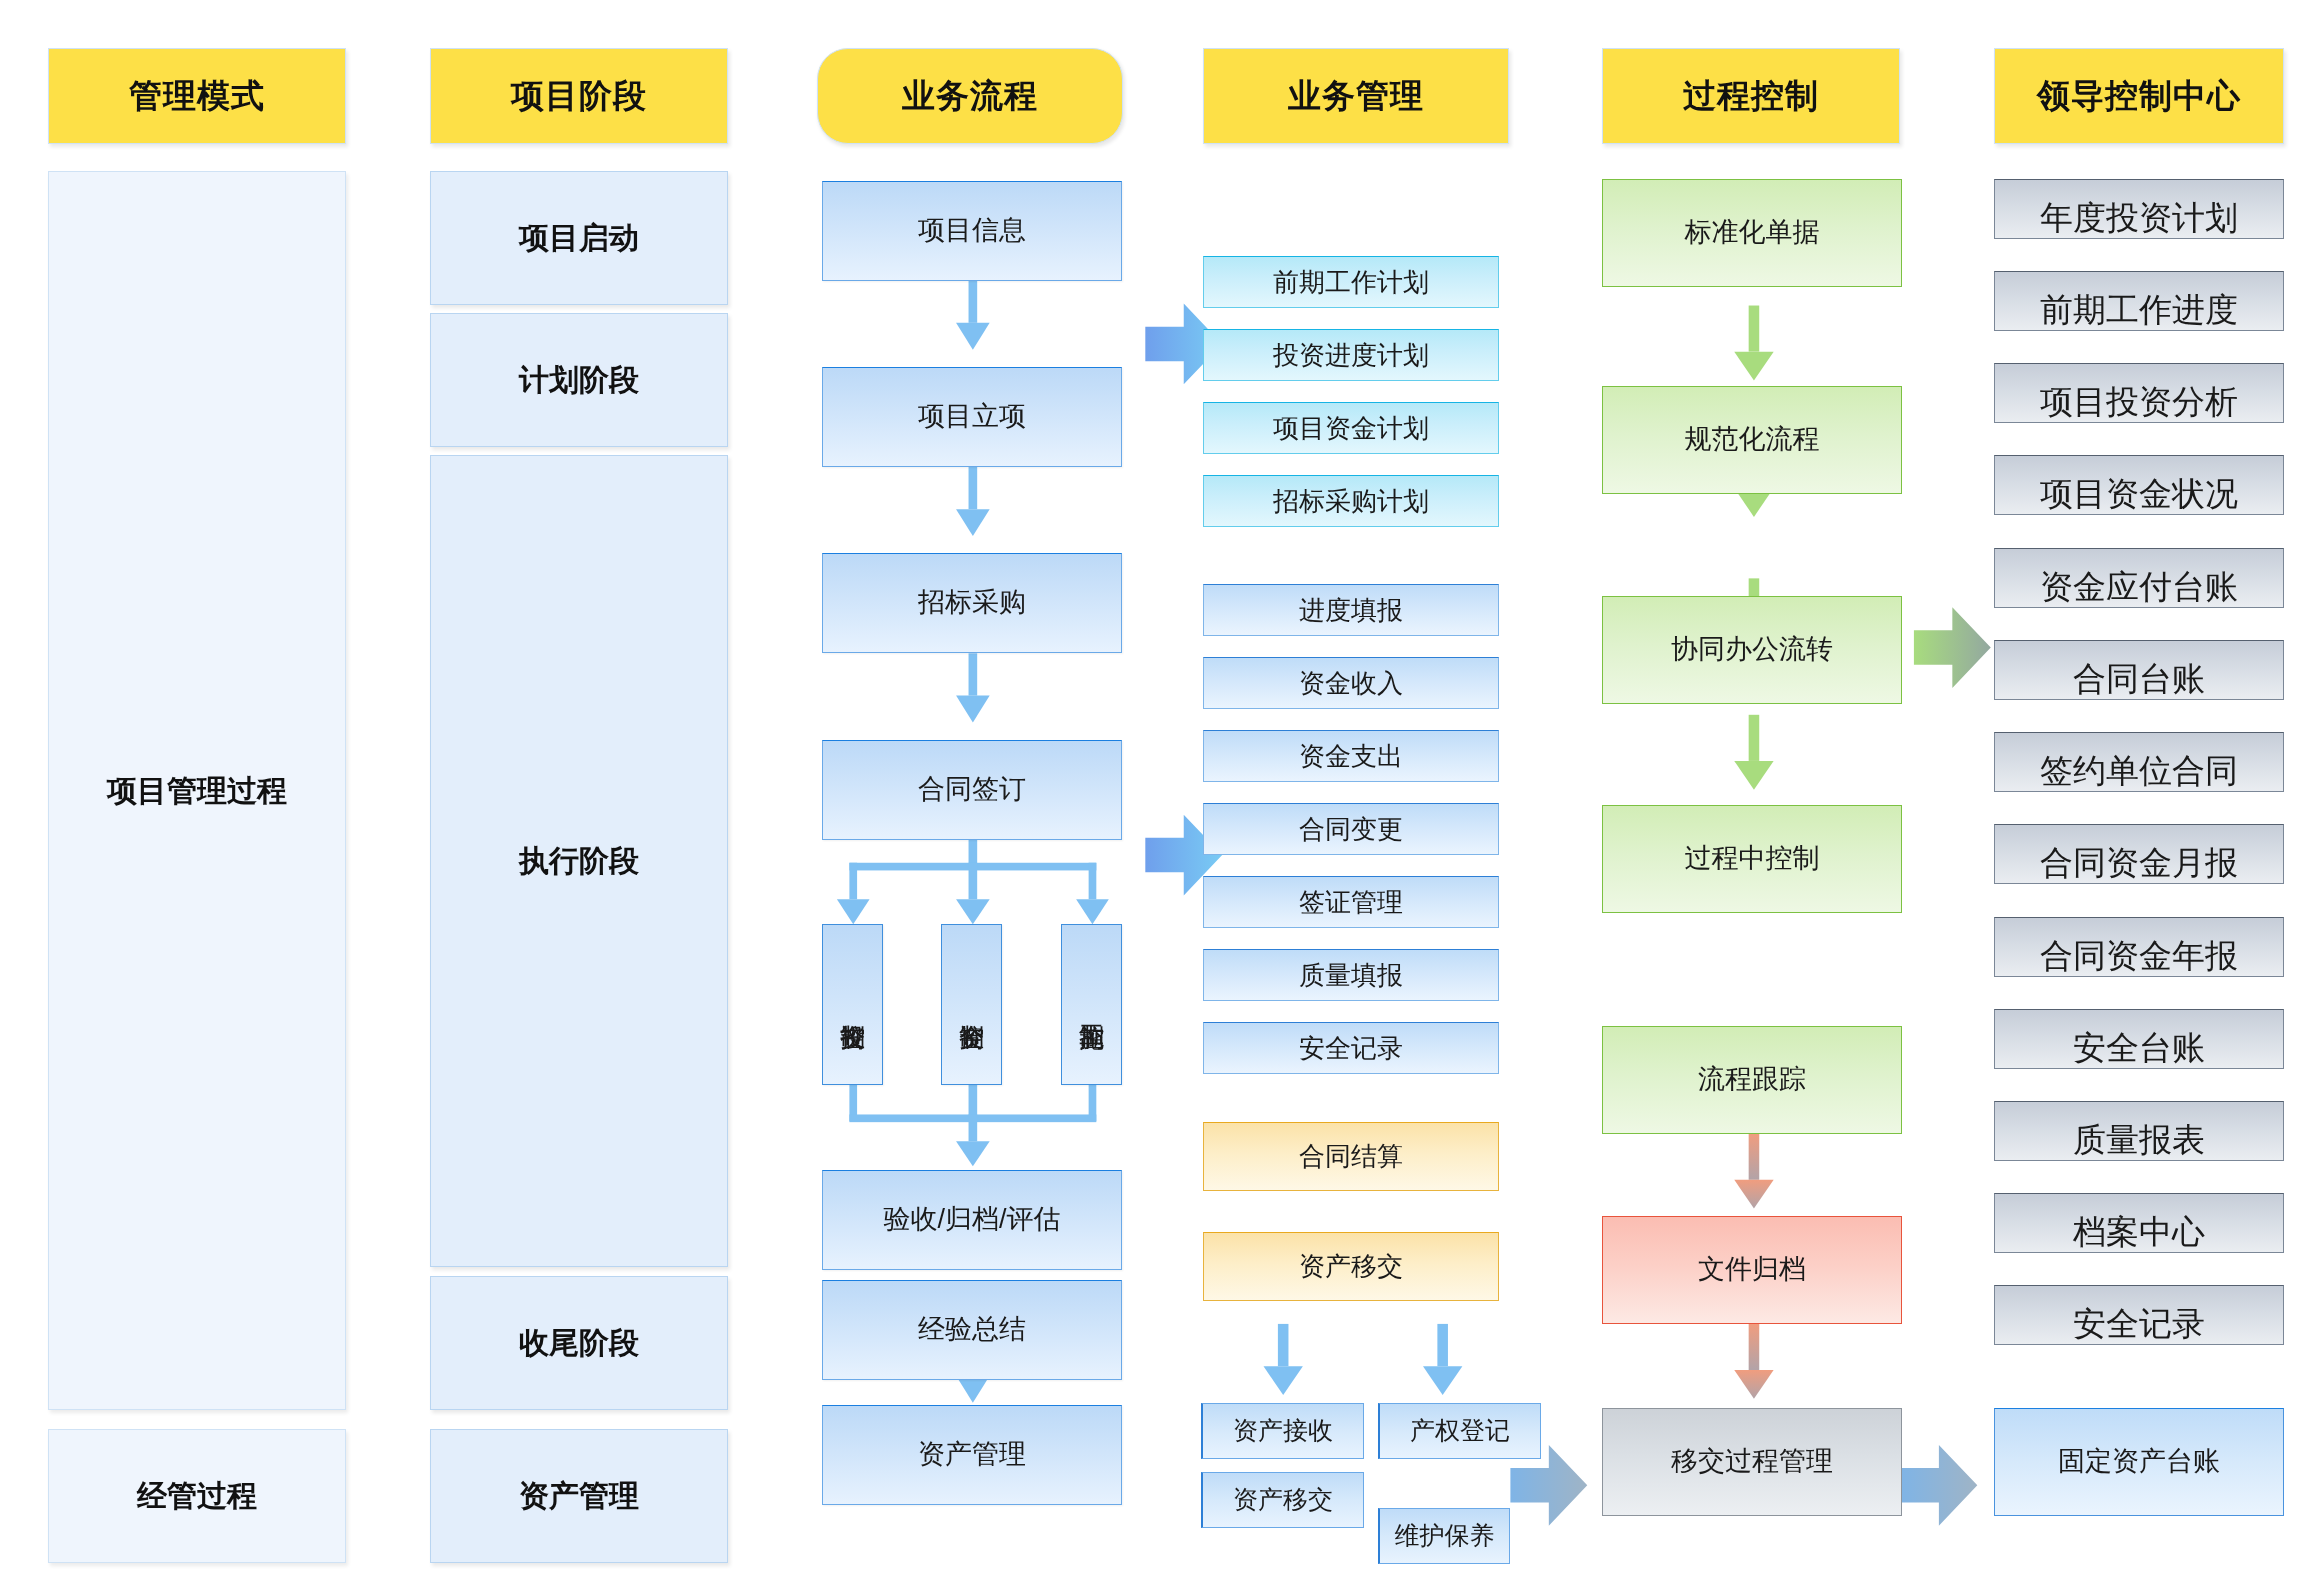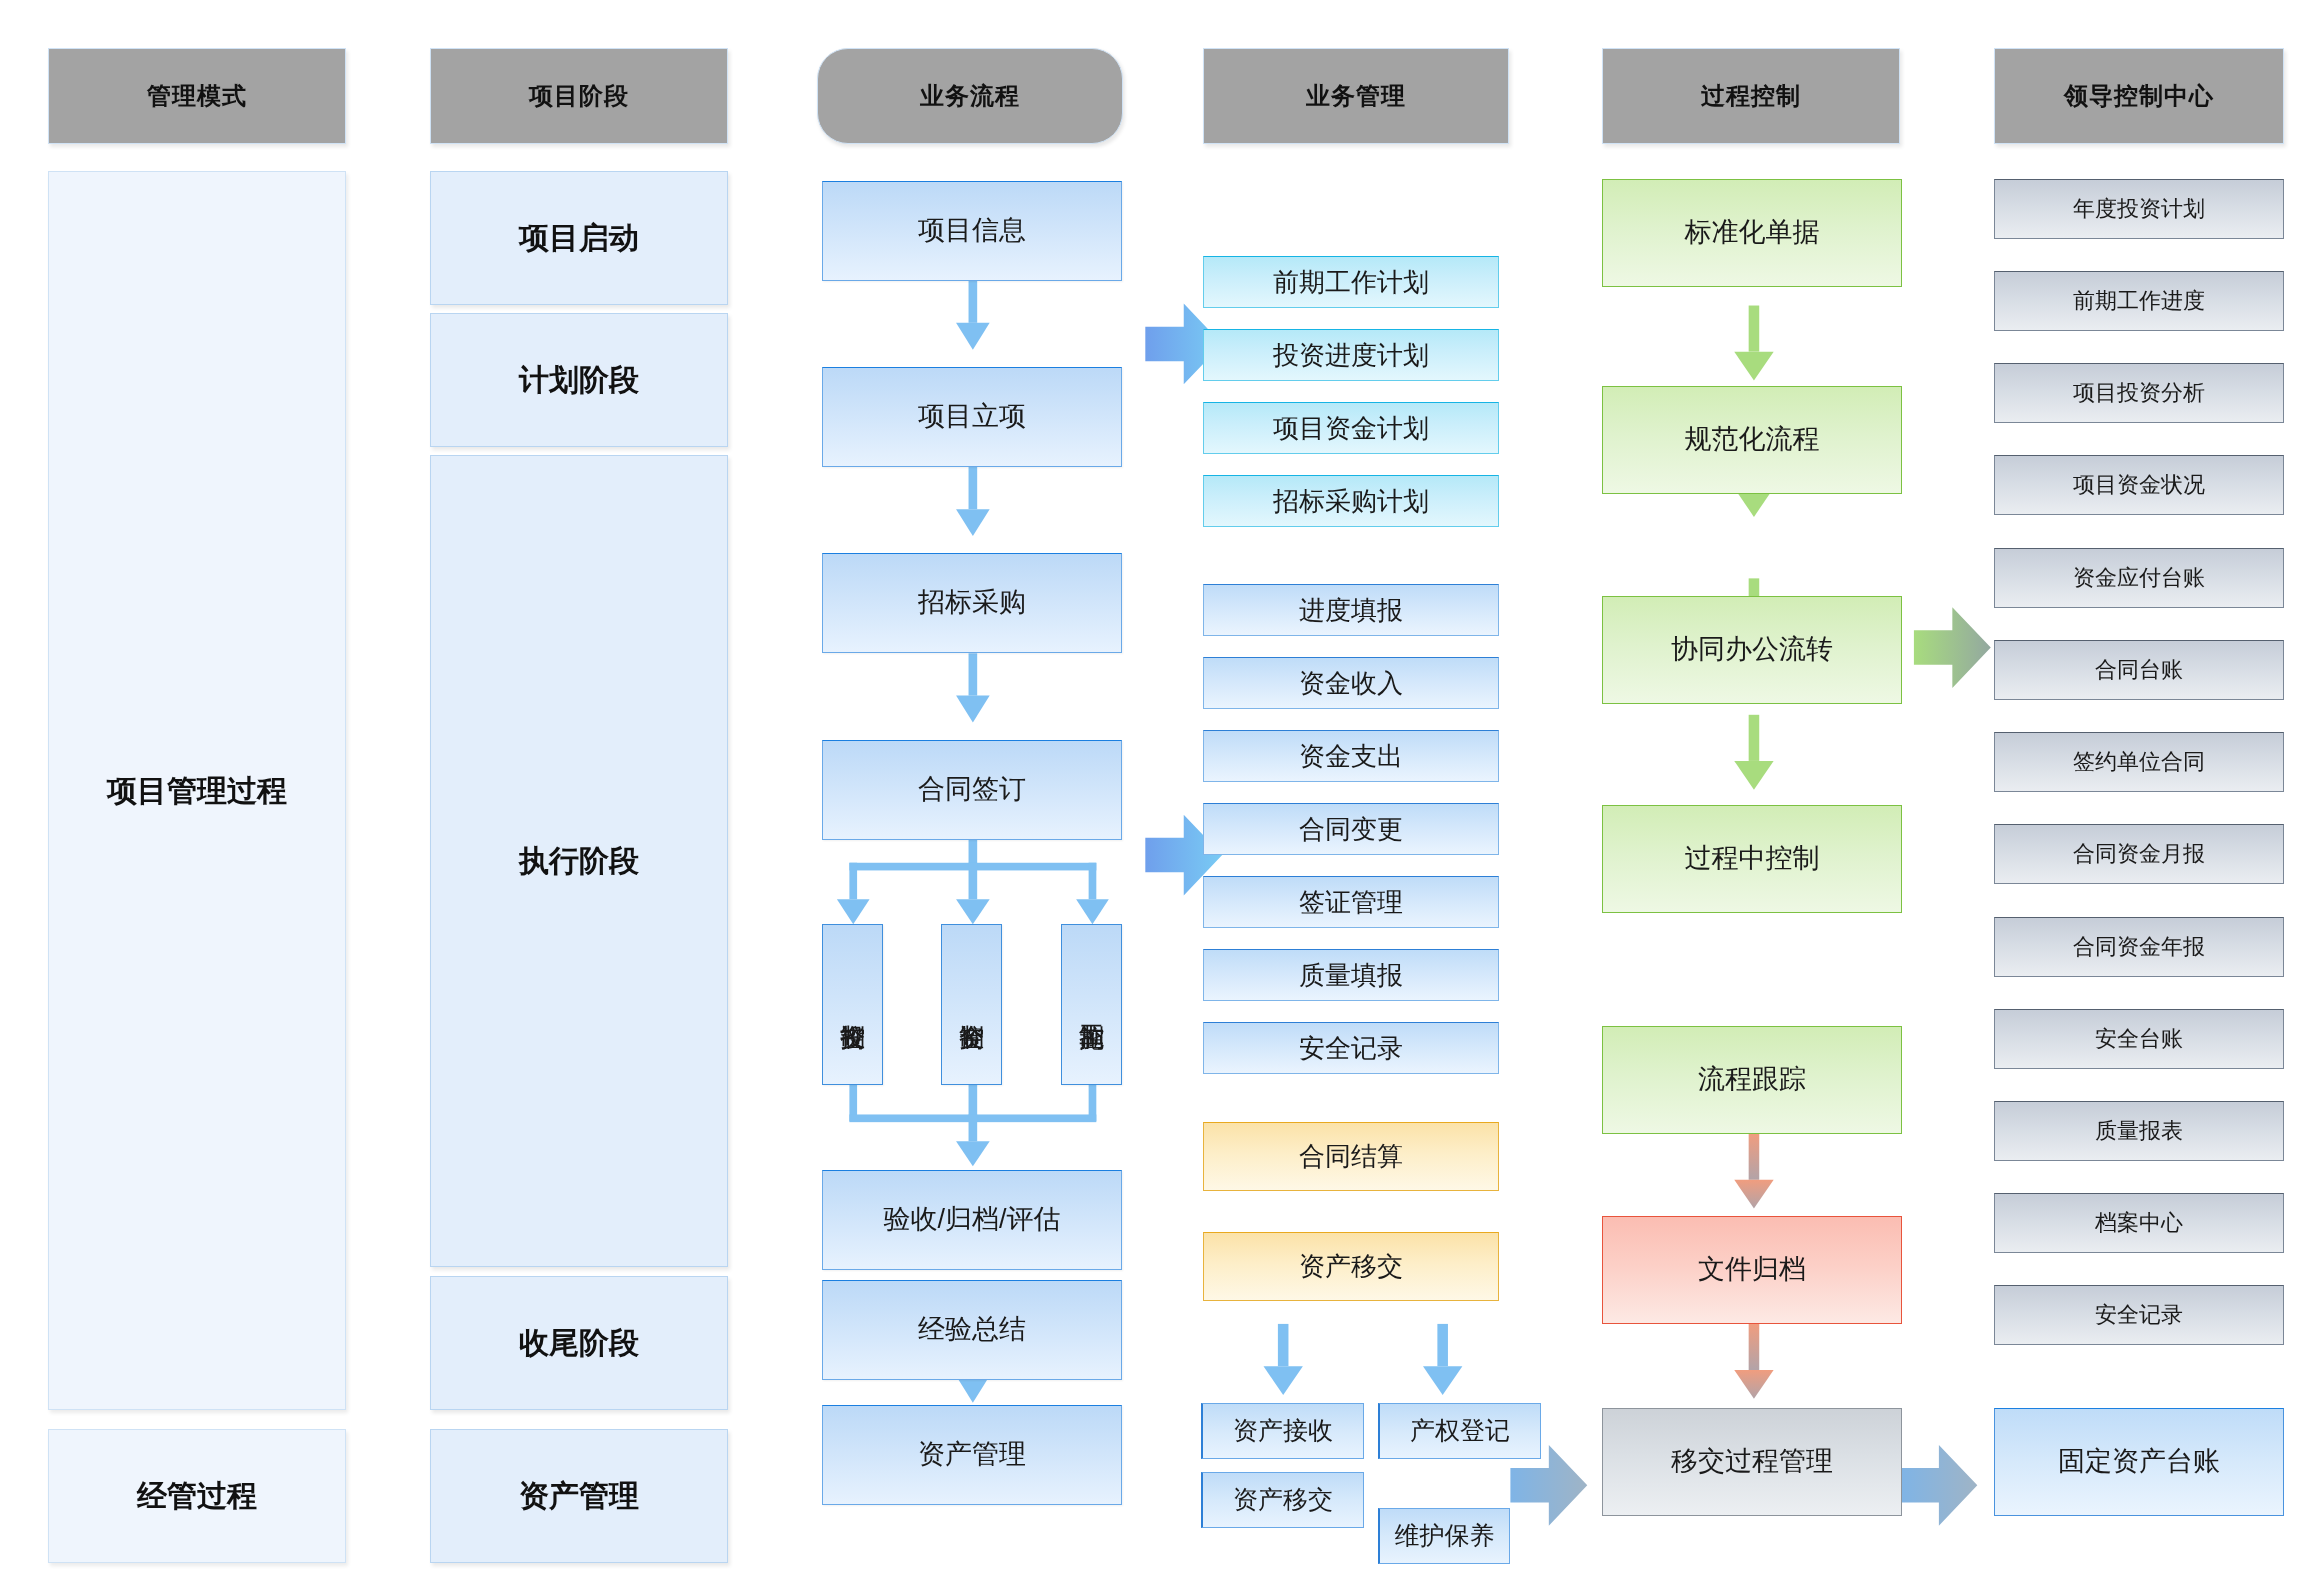--- a/index.html
+++ b/index.html
@@ -12,23 +12,23 @@
 
   
   .box{
     position:absolute;box-sizing:border-box;
     display:flex;align-items:center;justify-content:center;
     text-align:center;line-height:1.25;color:#1c1c1c;
   }
 
   
   .hdr{
-    background:#a3a3a3;border:1px solid #cfe2f5;
+    background:#fde047;border:1px solid #cfe2f5;
     box-shadow:1.9px 2.9px 3.8px rgba(0,0,0,0.09);
-    font-size:24px;font-weight:bold;letter-spacing:1px;color:#111;
+    font-size:33px;font-weight:bold;letter-spacing:1px;color:#111;
   }
 
   
   .phase{
     background:#eff5fd;border:1px solid #cfe2f5;
     box-shadow:1.9px 2.9px 3.8px rgba(0,0,0,0.08);
     font-size:30px;font-weight:bold;color:#111;
   }
   .phase2{
     background:#e3eefb;border:1px solid #b9d5f1;
@@ -91,21 +91,21 @@
   
   .gray{
     background:linear-gradient(180deg,#cdd2d8 0%,#dbe0e5 45%,#eceff2 100%);
     border:1px solid #8d949c;
     font-size:27px;color:#1a1a1a;
   }
   
   .gblue{
     background:linear-gradient(180deg,#c6cdd8 0%,#d6dce4 45%,#eaedf1 100%);
     border:1px solid #7b8797;border-top:1.9px solid #55606f;
-    font-size:22px;color:#1a1a1a;
+    font-size:33px;color:#1a1a1a;align-items:flex-end;
   }
   .fixedasset{
     background:linear-gradient(180deg,#bfdcf8 0%,#d6e9fb 50%,#eaf4fe 100%);
     border:1px solid #4a93de;border-top:1.9px solid #1b7fe0;
     font-size:27px;color:#1a1a1a;
   }
 
   svg.lay{position:absolute;left:0;top:0;width:2306px;height:1591px;pointer-events:none;}
 </style>
 </head>

